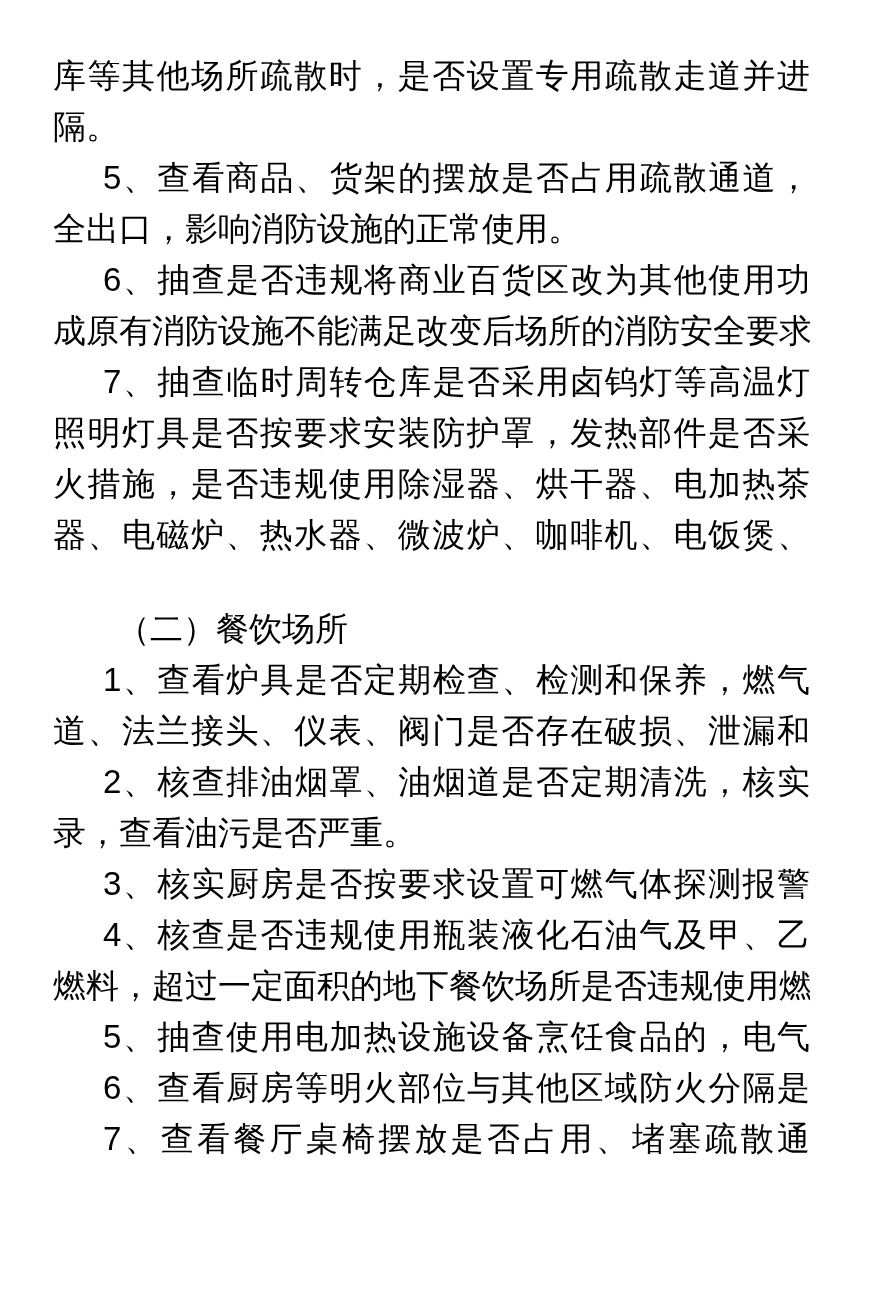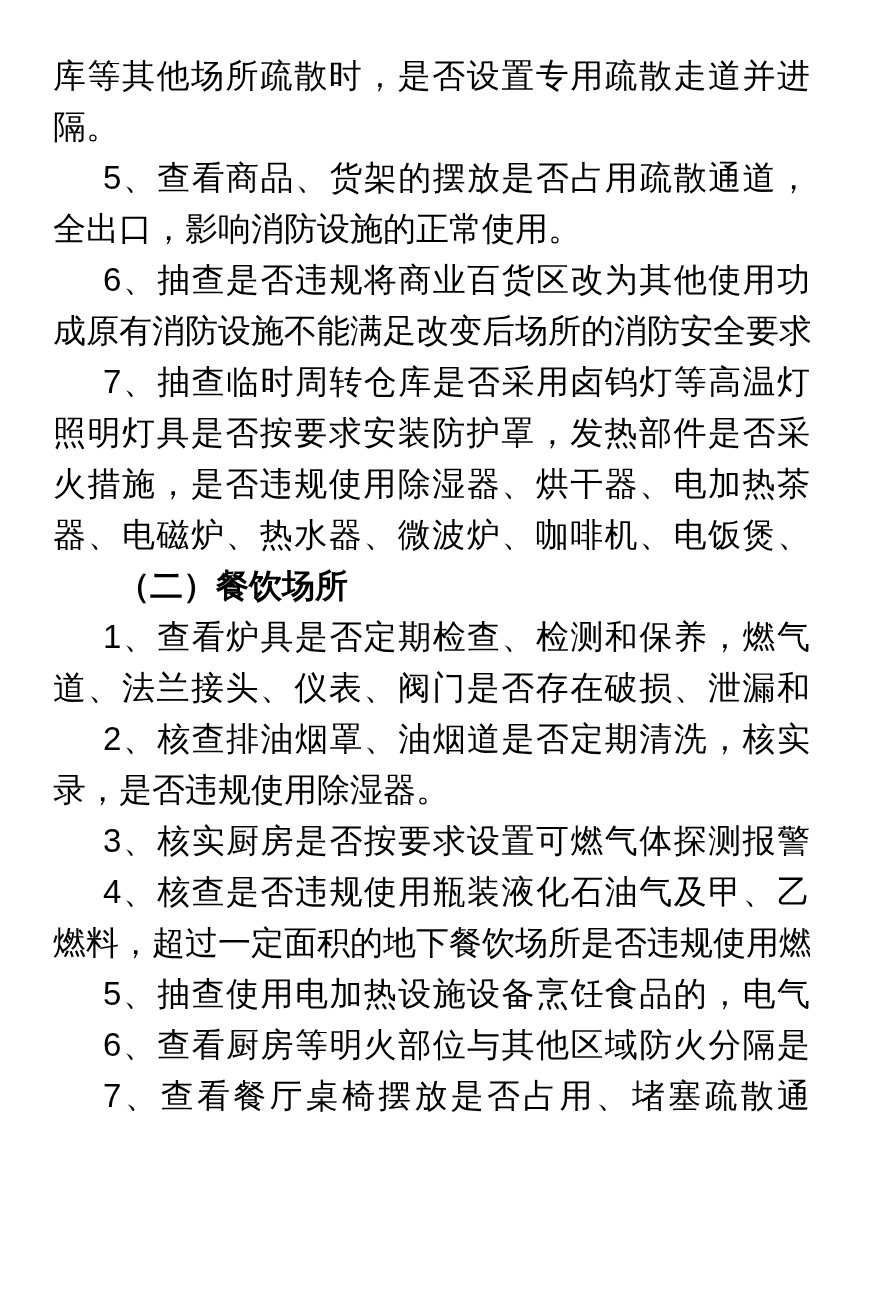--- a/index.html
+++ b/index.html
@@ -36,22 +36,23 @@
     word-break: break-all;
     text-align: justify;
     text-align-last: justify;
   }
   
   .ind {
     text-indent: 50px;
   }
   
   .heading {
-    font-weight: bold;
+    font-weight: normal;
     text-indent: 64px;
+    margin-top: 43px;
   }
 </style>
 </head>
 <body>
 
 <div class="page">
   <div class="text-block">
 
     <div class="ln fill">库等其他场所疏散时，是否设置专用疏散走道并进行防火分</div>
     <div class="ln">隔。</div>
@@ -66,21 +67,21 @@
     <div class="ln fill">照明灯具是否按要求安装防护罩，发热部件是否采取隔热防</div>
     <div class="ln fill">火措施，是否违规使用除湿器、烘干器、电加热茶壶、电暖</div>
     <div class="ln fill">器、电磁炉、热水器、微波炉、咖啡机、电饭煲、电熨斗等</div>
 
     <div class="ln heading">（二）餐饮场所</div>
 
     <div class="ln fill ind">1、查看炉具是否定期检查、检测和保养，燃气燃油管</div>
     <div class="ln fill">道、法兰接头、仪表、阀门是否存在破损、泄漏和老化现象。</div>
 
     <div class="ln fill ind">2、核查排油烟罩、油烟道是否定期清洗，核实清洗记</div>
-    <div class="ln">录，是否违规使用除湿器。</div>
+    <div class="ln">录，查看油污是否严重。</div>
 
     <div class="ln fill ind">3、核实厨房是否按要求设置可燃气体探测报警装置、</div>
 
     <div class="ln fill ind">4、核查是否违规使用瓶装液化石油气及甲、乙类液体</div>
     <div class="ln">燃料，超过一定面积的地下餐饮场所是否违规使用燃气。</div>
 
     <div class="ln fill ind">5、抽查使用电加热设施设备烹饪食品的，电气线路是</div>
 
     <div class="ln fill ind">6、查看厨房等明火部位与其他区域防火分隔是否到位。</div>
 

